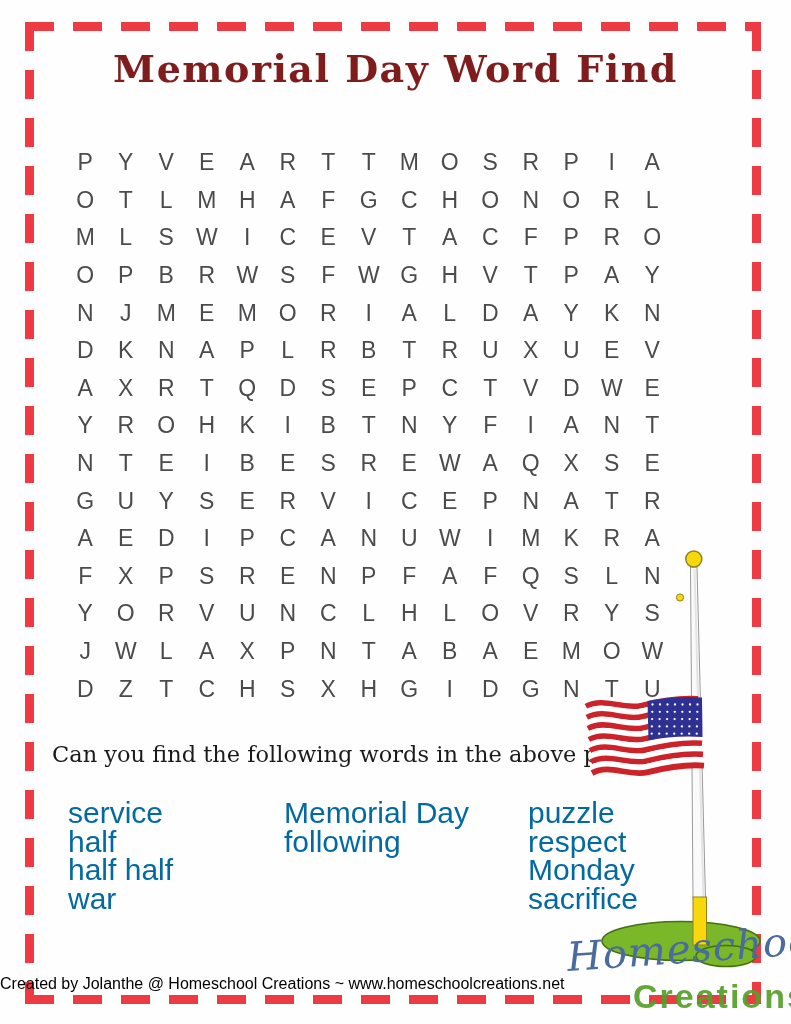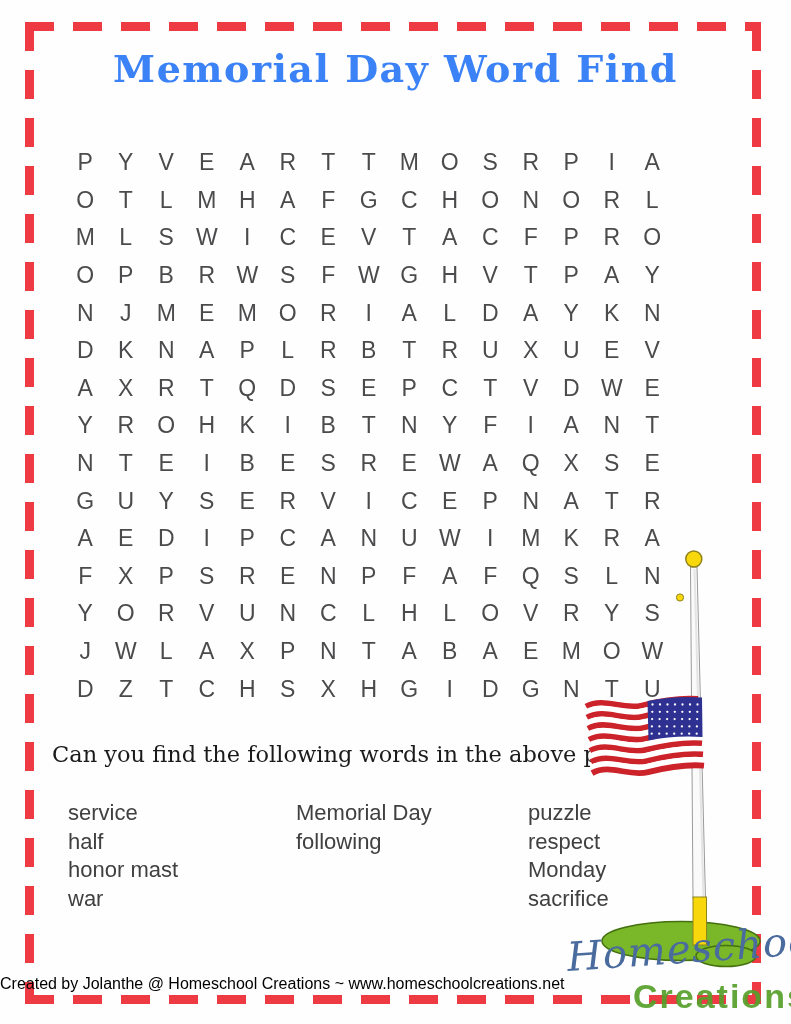--- a/index.html
+++ b/index.html
@@ -11,40 +11,40 @@
   .border-h { position:absolute; left:25px; width:736px; height:9px; z-index:1;
     background:repeating-linear-gradient(90deg,#ee3a43 0 29px,transparent 29px 48px); }
   .border-h.top { top:22px; } .border-h.bottom { top:995px; }
   .border-v { position:absolute; top:22px; height:982px; width:9px; z-index:1;
     background:repeating-linear-gradient(180deg,#ee3a43 0 29px,transparent 29px 48px); }
   .border-v.left { left:25px; } .border-v.right { left:752px; }
 
   .title {
     position:absolute; top:46px; left:0; right:0; text-align:center; z-index:2;
     font-family:"DejaVu Serif", serif; font-weight:700; font-size:38px;
-    letter-spacing:1.5px; color:#3b82f6;
+    letter-spacing:1.5px; color:#7f1d1d;
   }
 
   .grid {
     position:absolute; left:65px; top:144px; z-index:2;
     display:grid; grid-template-columns:repeat(15, 40.5px); grid-auto-rows:37.6px;
   }
   .cell {
     display:flex; align-items:center; justify-content:center;
     font-size:23px; color:#4b4b4d;
   }
 
   .question {
     position:absolute; left:52px; top:741px; z-index:2;
     font-family:"DejaVu Serif", serif; font-size:22.5px; color:#1b1b1b;
   }
 
   .words { position:absolute; top:799px; z-index:2;
-    font-size:22px; line-height:28.5px; color:#404040; }
-  .words.c1 { left:68px; } .words.c2 { left:296px; } .words.c3 { left:528px; }
+    font-size:30px; line-height:28.5px; color:#0369a1; }
+  .words.c1 { left:68px; } .words.c2 { left:284px; } .words.c3 { left:528px; }
 
   .footer {
     position:absolute; top:975px; left:0; width:757px; text-align:left; z-index:2;
     font-size:16px; color:#000000;
   }
 
   .art { position:absolute; left:550px; top:540px; width:241px; height:484px; z-index:5;
     pointer-events:none; }
 
   .logo-homeschool {
@@ -295,21 +295,21 @@
     <div class="cell">N</div>
     <div class="cell">T</div>
     <div class="cell">U</div>
   </div>
 
 <div class="question">Can you find the following words in the above puzzle?</div>
 
 <div class="words c1">
     <div>service</div>
     <div>half</div>
-    <div>honor mast</div>
+    <div>half half</div>
     <div>war</div>
   </div>
 <div class="words c2">
     <div>Memorial Day</div>
     <div>following</div>
   </div>
 <div class="words c3">
     <div>puzzle</div>
     <div>respect</div>
     <div>Monday</div>

